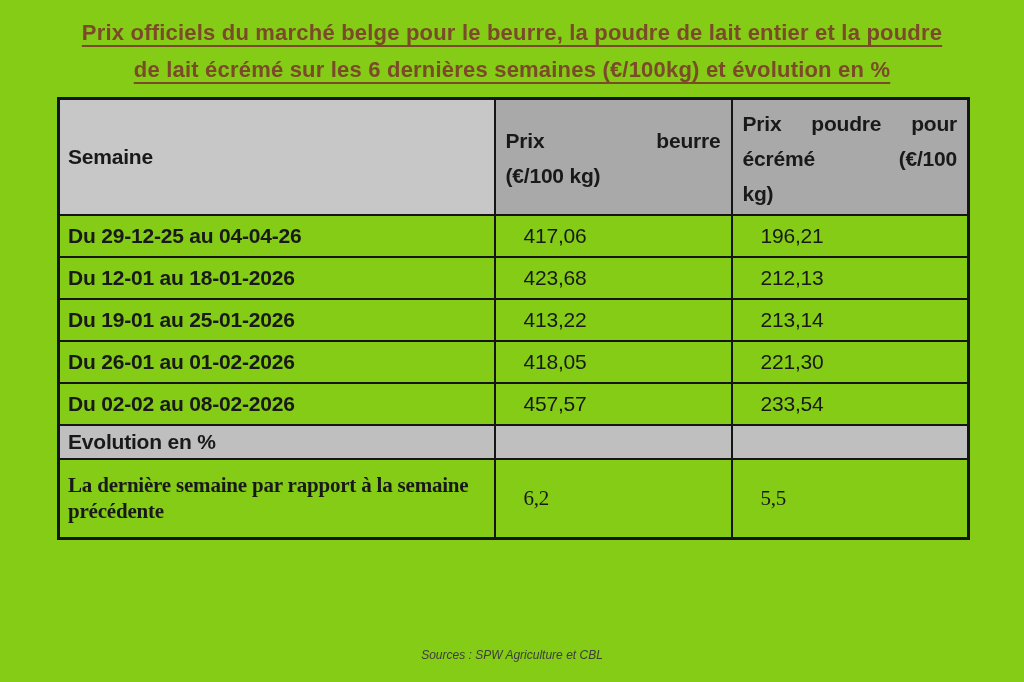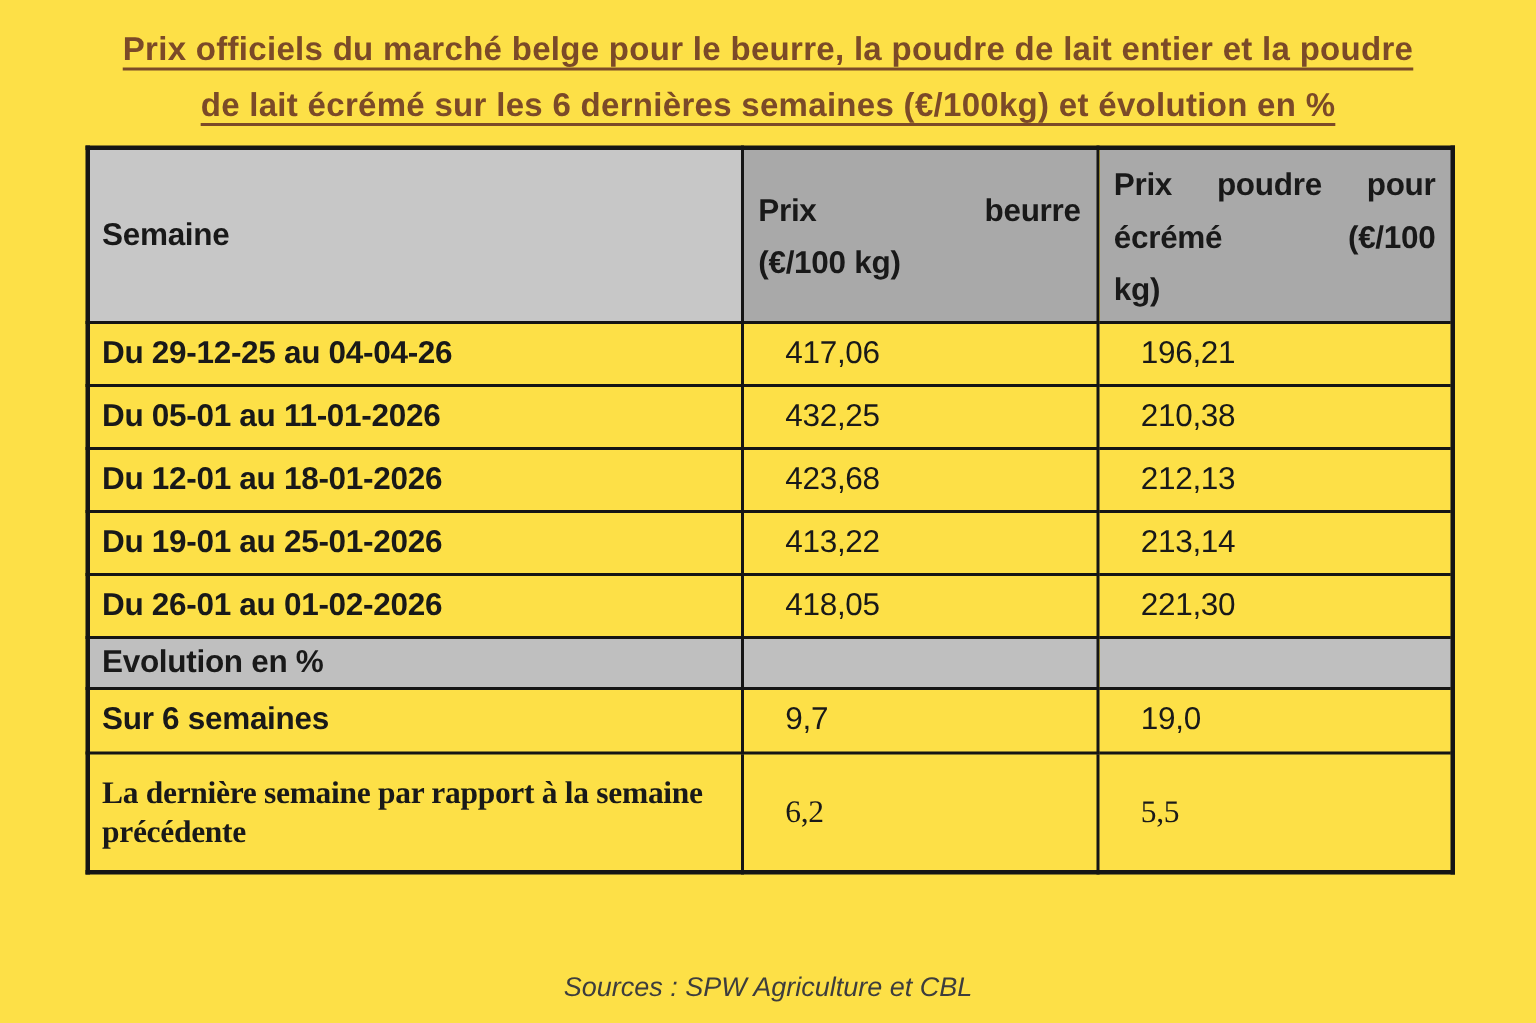--- a/index.html
+++ b/index.html
@@ -1,20 +1,20 @@
 <!DOCTYPE html>
 <html style="--title-color: #7b4a28; --header-week-bg: #c7c7c7; --header-price-bg: #a9a9a9; --evolution-bg: #bfbfbf; --border-color: #151515; --text-color: #191919; --footer-color: #3d3d3d;"><head>
 <meta charset="utf-8">
 <style>
   html, body { margin: 0; padding: 0; background: #ffffff; }
   .page {
     position: relative;
     width: 1024px;
     height: 682px;
-    background: #fde047;
+    background: #84cc16;
     font-family: "Liberation Sans", sans-serif;
     color: var(--text-color, #191919);
     overflow: hidden;
   }
 
   
   .title {
     position: absolute;
     top: 14px;
     left: 0;
@@ -92,21 +92,21 @@
   }
 
   
   .footer {
     position: absolute;
     top: 648px;
     left: 0;
     width: 1024px;
     text-align: center;
     font-style: italic;
-    font-size: 18px;
+    font-size: 12px;
     letter-spacing: 0px;
     color: var(--footer-color, #3d3d3d);
   }
 </style>
 </head>
 <body>
 
 <div class="page">
 
   <div class="title">
@@ -144,48 +144,43 @@
         </th>
       </tr>
     </thead>
     <tbody>
       <tr class="data-row">
         <td class="lbl">Du 29-12-25 au 04-04-26</td>
         <td class="val">417,06</td>
         <td class="val">196,21</td>
       </tr>
       <tr class="data-row">
-        <td class="lbl">Du 05-01 au 11-01-2026</td>
-        <td class="val">432,25</td>
-        <td class="val">210,38</td>
-      </tr>
-      <tr class="data-row">
         <td class="lbl">Du 12-01 au 18-01-2026</td>
         <td class="val">423,68</td>
         <td class="val">212,13</td>
       </tr>
       <tr class="data-row">
         <td class="lbl">Du 19-01 au 25-01-2026</td>
         <td class="val">413,22</td>
         <td class="val">213,14</td>
       </tr>
       <tr class="data-row">
         <td class="lbl">Du 26-01 au 01-02-2026</td>
         <td class="val">418,05</td>
         <td class="val">221,30</td>
       </tr>
+      <tr class="data-row">
+        <td class="lbl">Du 02-02 au 08-02-2026</td>
+        <td class="val">457,57</td>
+        <td class="val">233,54</td>
+      </tr>
       <tr class="evolution-row">
         <td class="lbl">Evolution en %</td>
         <td class="val"></td>
         <td class="val"></td>
-      </tr>
-      <tr class="sur6-row">
-        <td class="lbl">Sur 6 semaines</td>
-        <td class="val">9,7</td>
-        <td class="val">19,0</td>
       </tr>
       <tr class="tall-row">
         <td class="lbl">La dernière semaine par rapport à la semaine précédente</td>
         <td class="val">6,2</td>
         <td class="val">5,5</td>
       </tr>
     </tbody>
   </table>
 
   <div class="footer">Sources : SPW Agriculture et CBL</div>

